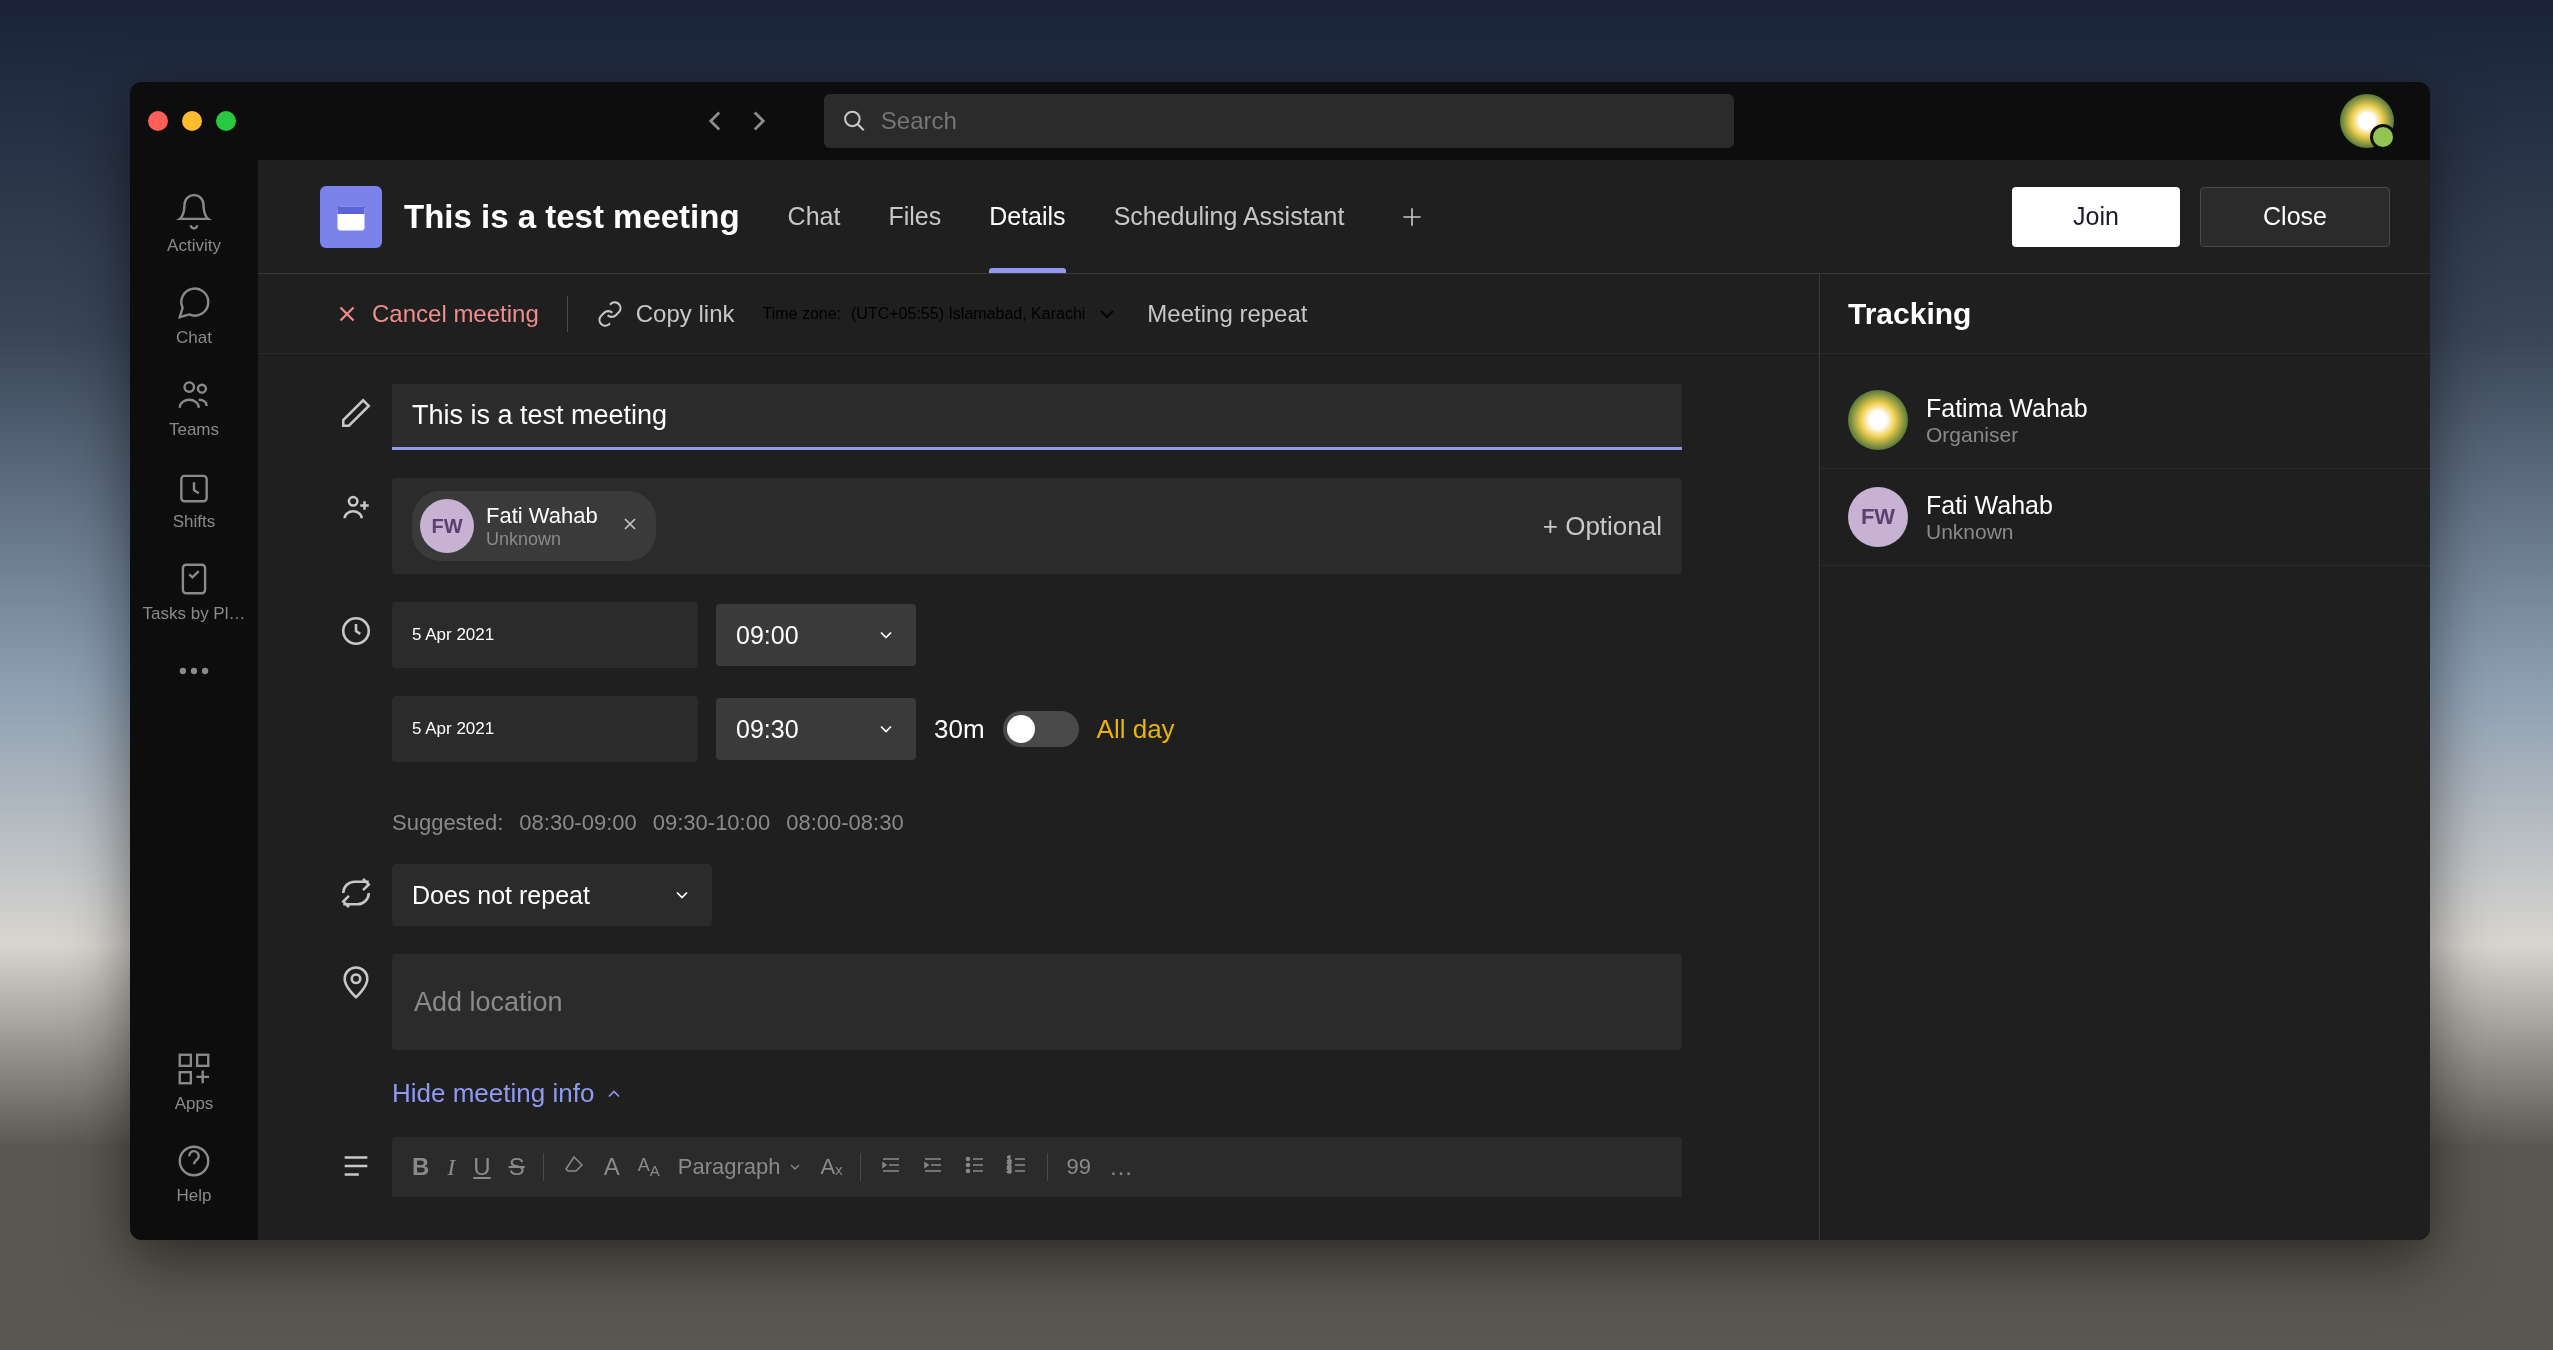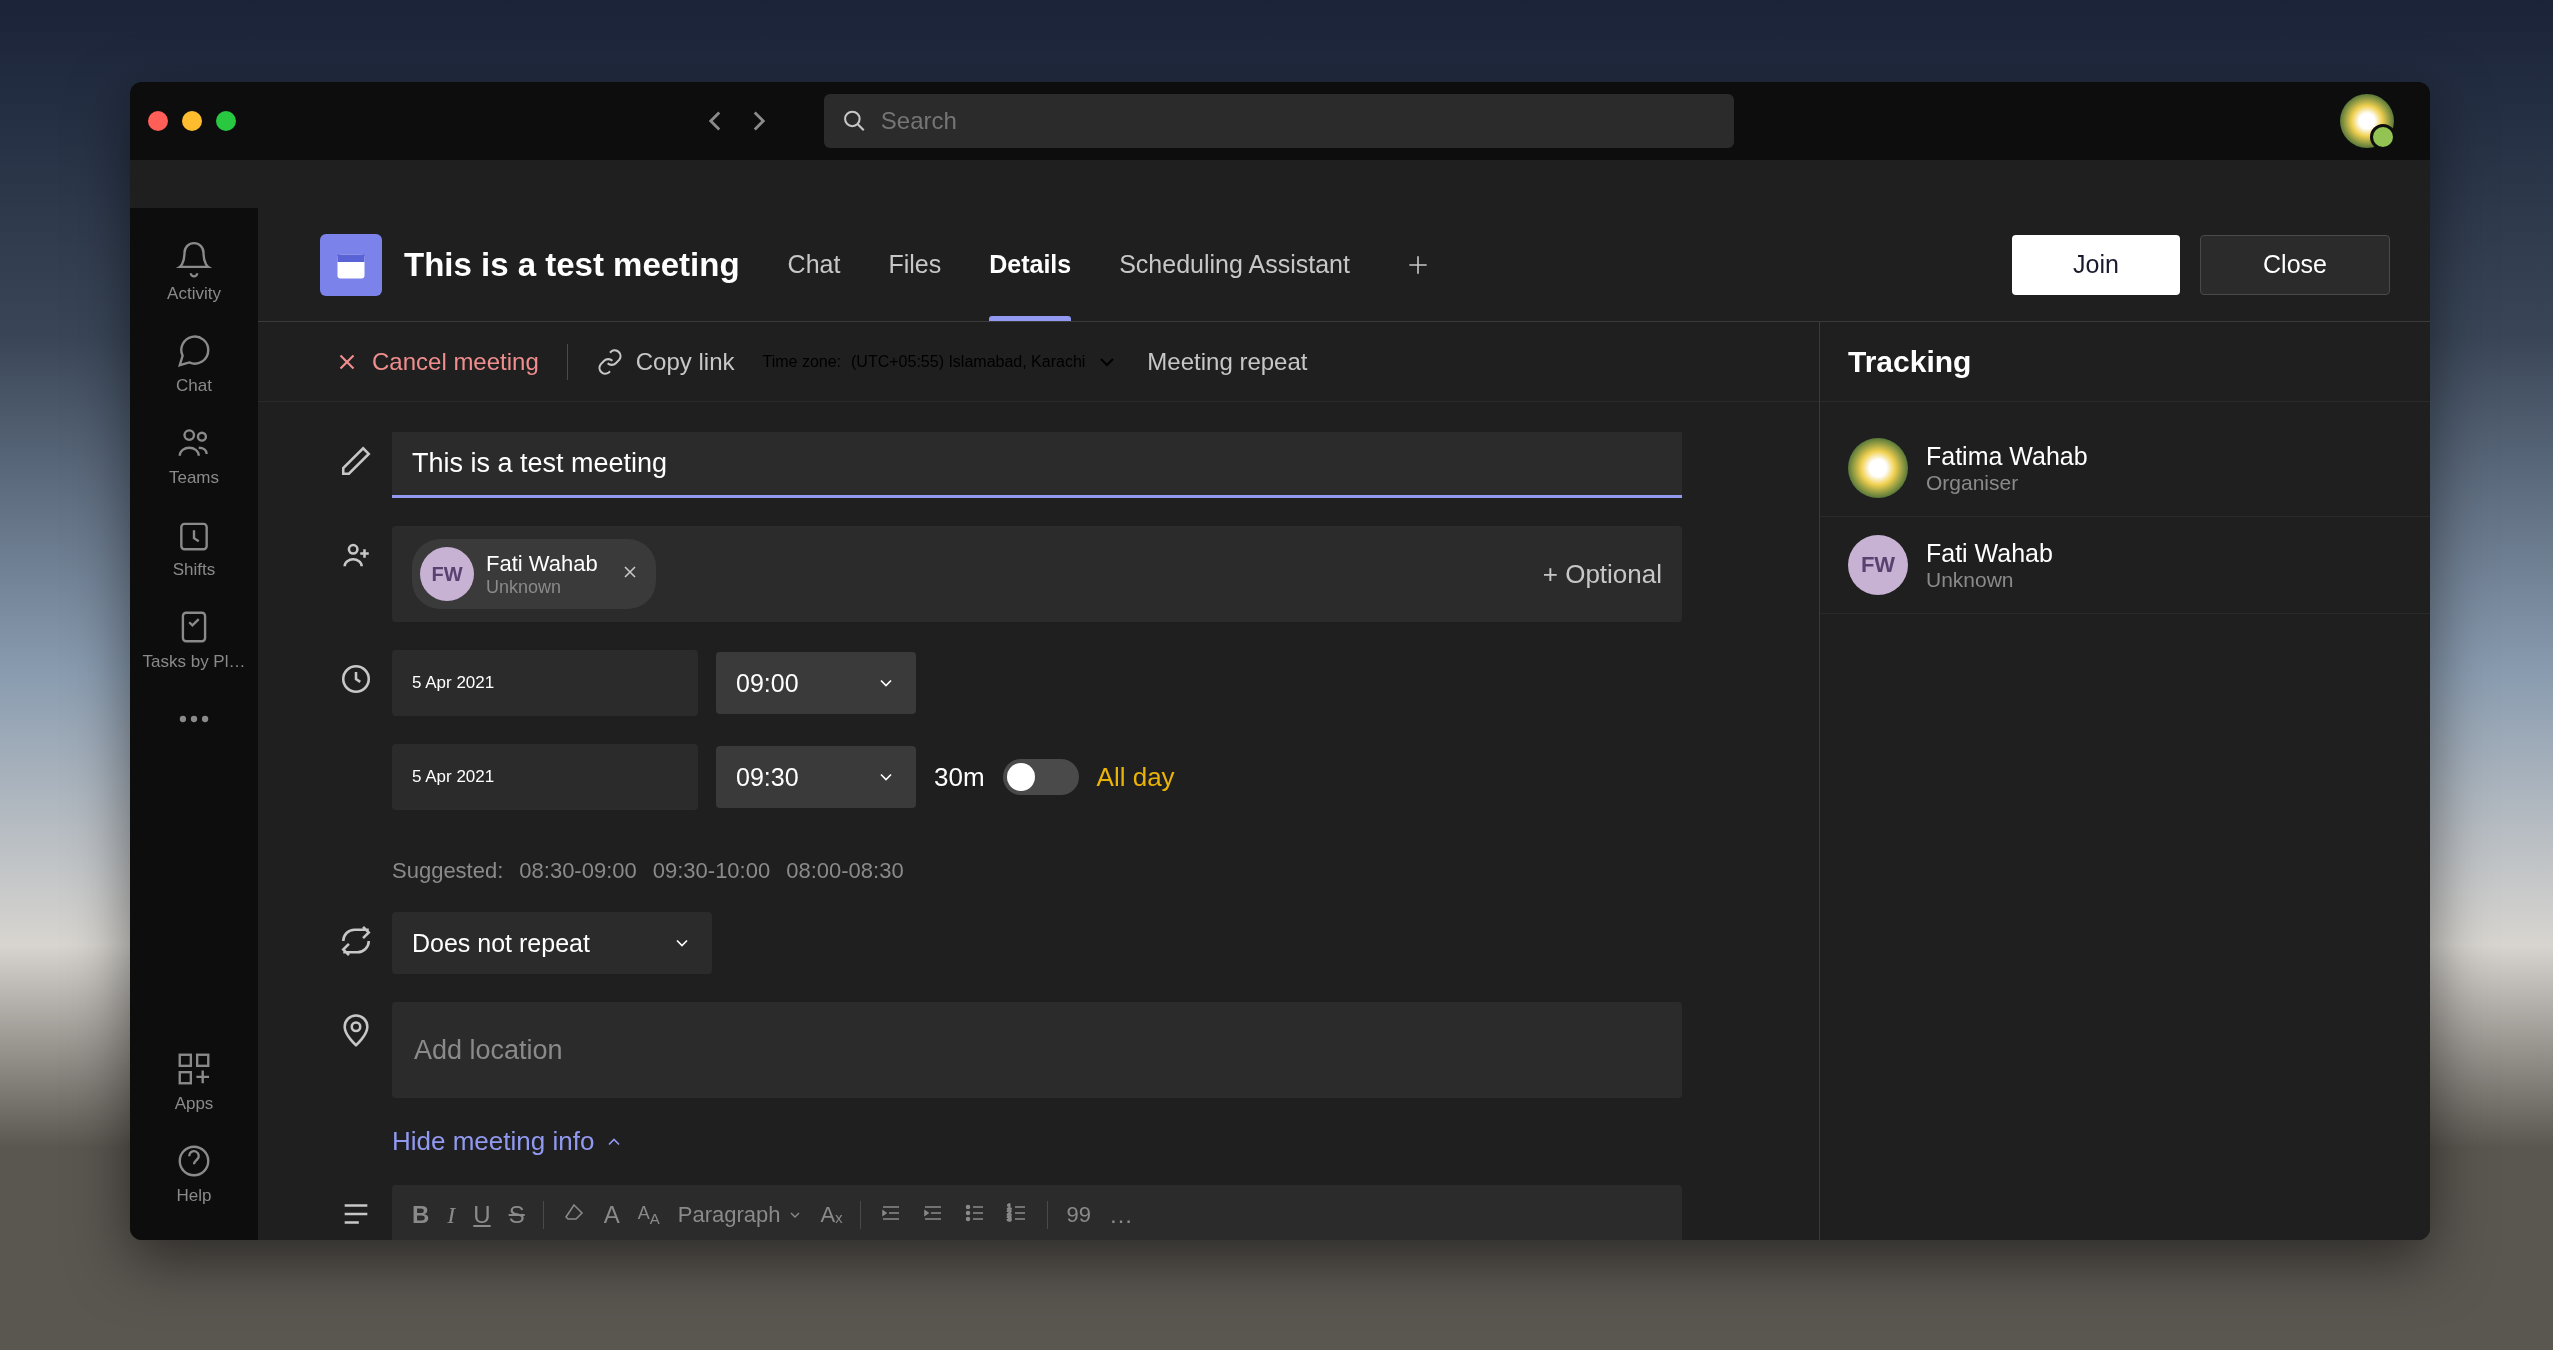--- a/index.html
+++ b/index.html
@@ -21,21 +21,20 @@
   left: 130px;
   top: 82px;
   width: 2300px;
   height: 1158px;
   background: #1f1f1f;
   border-radius: 12px;
   box-shadow: 0 20px 60px rgba(0,0,0,0.5);
   overflow: hidden;
   display: flex;
   flex-direction: column;
-  gap: 48px;
 }
 
 .titlebar {
   height: 78px;
   background: #0d0d0d;
   display: flex;
   align-items: center;
   padding: 0 18px;
   position: relative;
 }
@@ -215,21 +214,21 @@
   display: flex;
   align-items: center;
   color: #c7c7c7;
   font-size: 25px;
   cursor: pointer;
   position: relative;
 }
 
 .tab.active {
   color: #fff;
-  font-weight: 700;
+  font-weight: 400;
 }
 
 .tab.active::after {
   content: '';
   position: absolute;
   bottom: 0;
   left: 20px;
   right: 20px;
   height: 5px;
   background: #9199f1;

